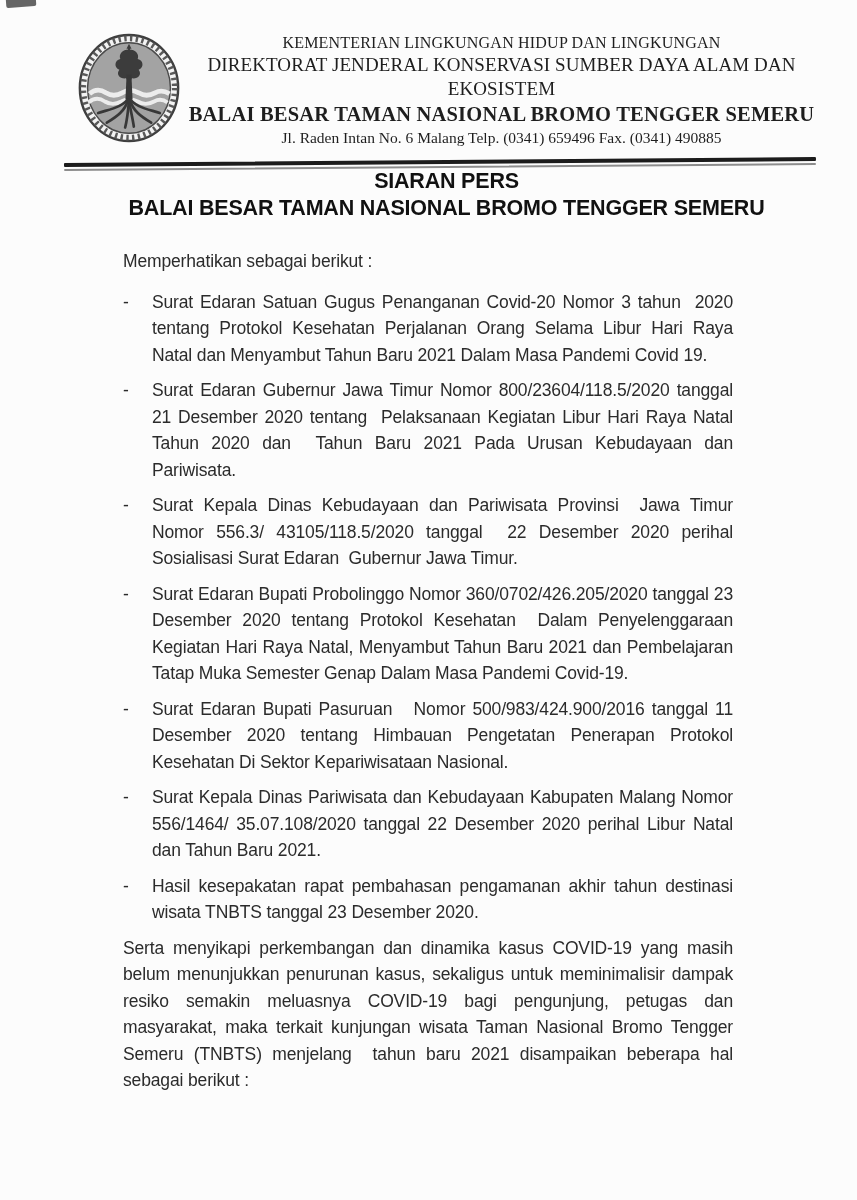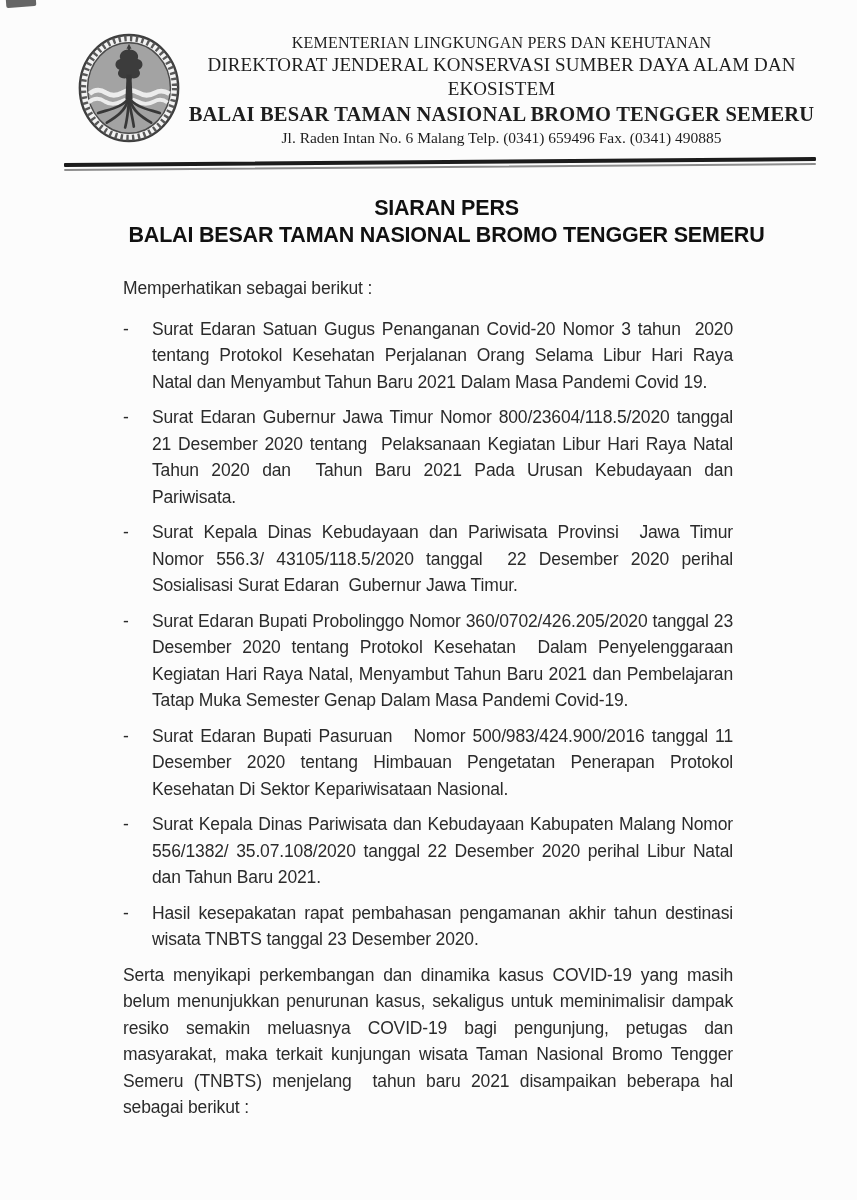--- a/index.html
+++ b/index.html
@@ -49,21 +49,20 @@
   
   .rule {
     margin: 12px 41px 0 64px;
     transform: rotate(-0.45deg);
   }
   .rule-thick { height: 4px; background: #1c1c1c; border-radius: 1px; }
   .rule-thin  { height: 2px; background: #8d8d8d; margin-top: 2px; border-radius: 1px; }
 
   
   .doc-title {
-    margin-top: 27px;
     text-align: center;
     font-weight: bold;
     color: #111;
     font-size: 21.5px;
     line-height: 27px;
     letter-spacing: -0.2px;
     padding-left: 36px;
   }
 
   
@@ -120,21 +119,21 @@
           <path d="M55 68 c-6 10 -20 12 -32 16"></path>
           <path d="M55 68 c6 10 20 12 32 16"></path>
           <path d="M54 70 c-3 12 -12 18 -22 24"></path>
           <path d="M56 70 c3 12 12 18 22 24"></path>
           <path d="M55 71 c-1 12 -2 20 -4 28"></path>
           <path d="M55 71 c2 12 4 20 5 27"></path>
         </g>
       </svg>
     </div>
     <div class="letterhead-text">
-      <div class="lh1">KEMENTERIAN LINGKUNGAN PERS DAN KEHUTANAN</div>
+      <div class="lh1">KEMENTERIAN LINGKUNGAN HIDUP DAN LINGKUNGAN</div>
       <div class="lh2">DIREKTORAT JENDERAL KONSERVASI SUMBER DAYA ALAM DAN EKOSISTEM</div>
       <div class="lh3">BALAI BESAR TAMAN NASIONAL BROMO TENGGER SEMERU</div>
       <div class="lh4">Jl. Raden Intan No. 6 Malang Telp. (0341) 659496 Fax. (0341) 490885</div>
     </div>
   </header>
 
   <div class="rule">
     <div class="rule-thick"></div>
     <div class="rule-thin"></div>
   </div>
@@ -164,21 +163,21 @@
         <div class="bullet-item">
           <span class="bullet-dash">-</span>
           <p class="bullet-text">Surat Edaran Bupati Probolinggo Nomor 360/0702/426.205/2020 tanggal 23 Desember 2020 tentang Protokol Kesehatan  Dalam Penyelenggaraan  Kegiatan Hari Raya Natal, Menyambut Tahun Baru 2021 dan Pembelajaran Tatap Muka Semester Genap Dalam Masa Pandemi Covid-19.</p>
         </div>
         <div class="bullet-item">
           <span class="bullet-dash">-</span>
           <p class="bullet-text">Surat Edaran Bupati Pasuruan   Nomor 500/983/424.900/2016 tanggal 11 Desember 2020 tentang Himbauan Pengetatan Penerapan Protokol Kesehatan Di Sektor Kepariwisataan Nasional.</p>
         </div>
         <div class="bullet-item">
           <span class="bullet-dash">-</span>
-          <p class="bullet-text">Surat Kepala Dinas Pariwisata dan Kebudayaan Kabupaten Malang Nomor 556/1382/ 35.07.108/2020 tanggal 22 Desember 2020 perihal Libur Natal dan Tahun Baru 2021.</p>
+          <p class="bullet-text">Surat Kepala Dinas Pariwisata dan Kebudayaan Kabupaten Malang Nomor 556/1464/ 35.07.108/2020 tanggal 22 Desember 2020 perihal Libur Natal dan Tahun Baru 2021.</p>
         </div>
         <div class="bullet-item">
           <span class="bullet-dash">-</span>
           <p class="bullet-text">Hasil kesepakatan rapat pembahasan pengamanan akhir tahun destinasi wisata TNBTS tanggal 23 Desember 2020.</p>
         </div>
       </div>
 
       <p class="closing">Serta menyikapi perkembangan dan dinamika kasus COVID-19 yang masih belum menunjukkan penurunan kasus, sekaligus untuk meminimalisir dampak resiko semakin meluasnya COVID-19 bagi pengunjung, petugas dan masyarakat, maka terkait kunjungan wisata Taman Nasional Bromo Tengger Semeru (TNBTS) menjelang  tahun baru 2021 disampaikan beberapa hal sebagai berikut :</p>
     </div>
   </main>

